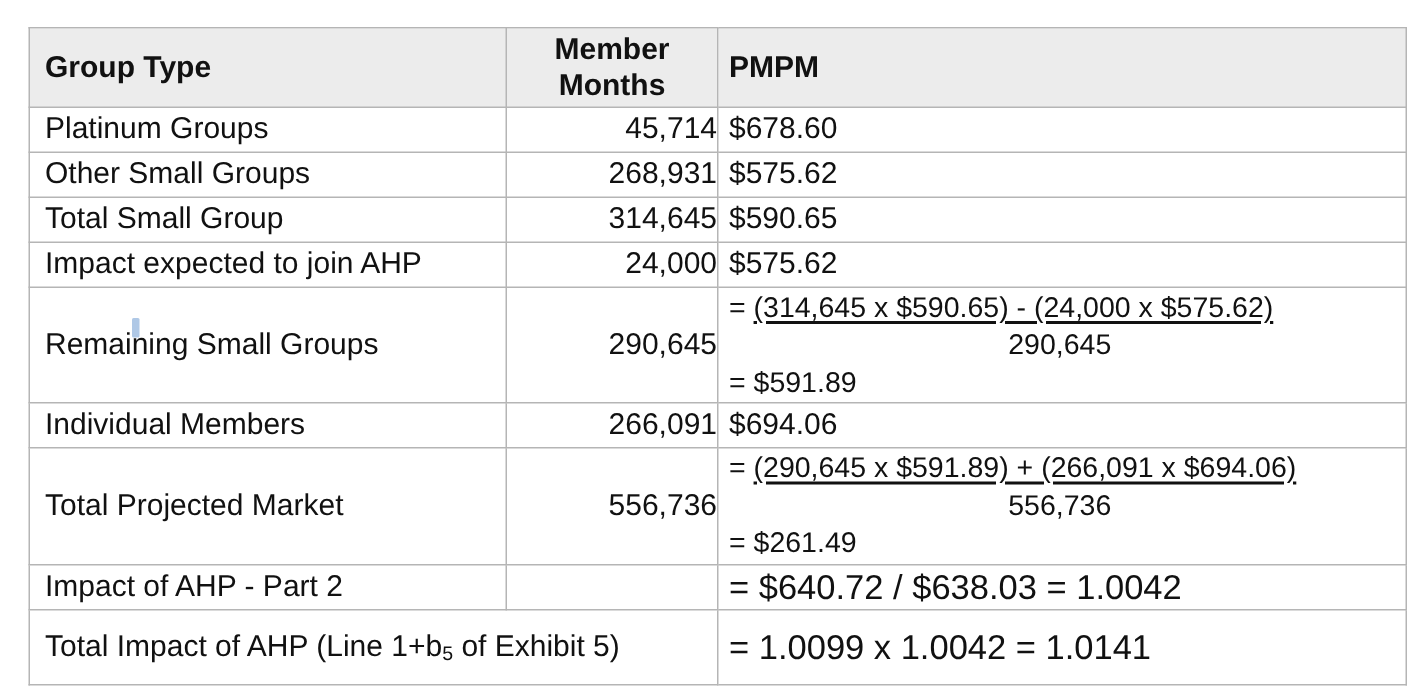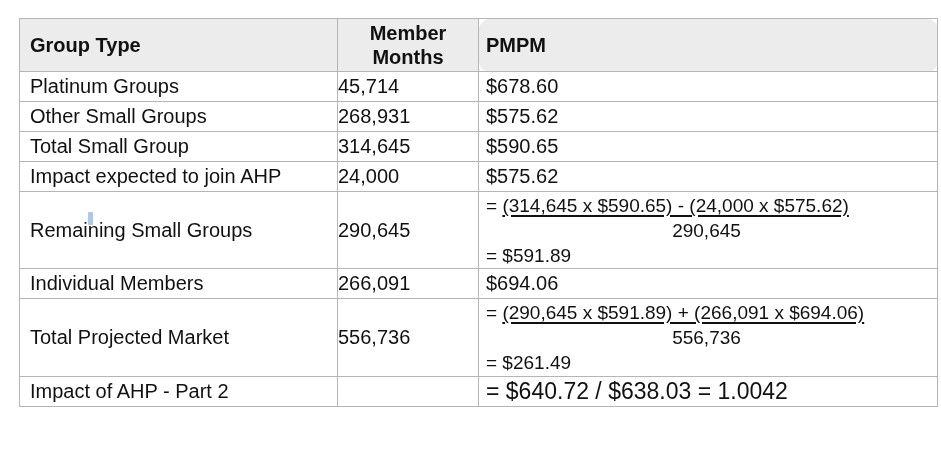--- a/index.html
+++ b/index.html
@@ -42,25 +42,25 @@
   tr.h-last  { height: 50px; }
 
   
   .ahp-table th {
     background: #ececec;
     font-weight: bold;
     text-align: left;
   }
   th.col-group  { padding-left: 10px; }
   th.col-months { text-align: center; white-space: pre-line; line-height: 24px; }
-  th.col-pmpm   { padding-left: 7px; border-radius: 11px; }
+  th.col-pmpm   { padding-left: 7px; }
 
   
   td.group  { padding-left: 10px; text-align: left; }
-  td.months { text-align: left; }
+  td.months { text-align: right; }
   td.pmpm   { padding-left: 7px; text-align: left; }
   td.pmpm-formula { padding: 1px 0 0 7px; vertical-align: top; font-size: 19px; }
   td.pmpm-calc    { padding-left: 7px; font-size: 23px; }
 
   .frac-top { line-height: 25px; white-space: nowrap; }
   .frac-num {
     text-decoration: underline;
     text-decoration-thickness: 1.5px;
     text-underline-offset: 3px;
     margin-top: 45px;
@@ -150,19 +150,23 @@
         <div class="frac-res">= $261.49</div>
       </td>
     </tr>
 
     <tr class="h-s">
       <td class="group">Impact of AHP - Part 2</td>
       <td class="months"></td>
       <td class="pmpm-calc">= $640.72 / $638.03 = 1.0042</td>
     </tr>
 
+    <tr class="h-last">
+      <td class="group" colspan="2"><span>Total Impact of AHP (Line 1+b</span><sub class="b-sub">5</sub><span> of Exhibit 5)</span></td>
+      <td class="pmpm-calc">= 1.0099 x 1.0042 = 1.0141</td>
+    </tr>
 
   </tbody>
     </table>
 
   <div class="cursor-artifact"></div>
 
 </div>
 
 </body></html>

